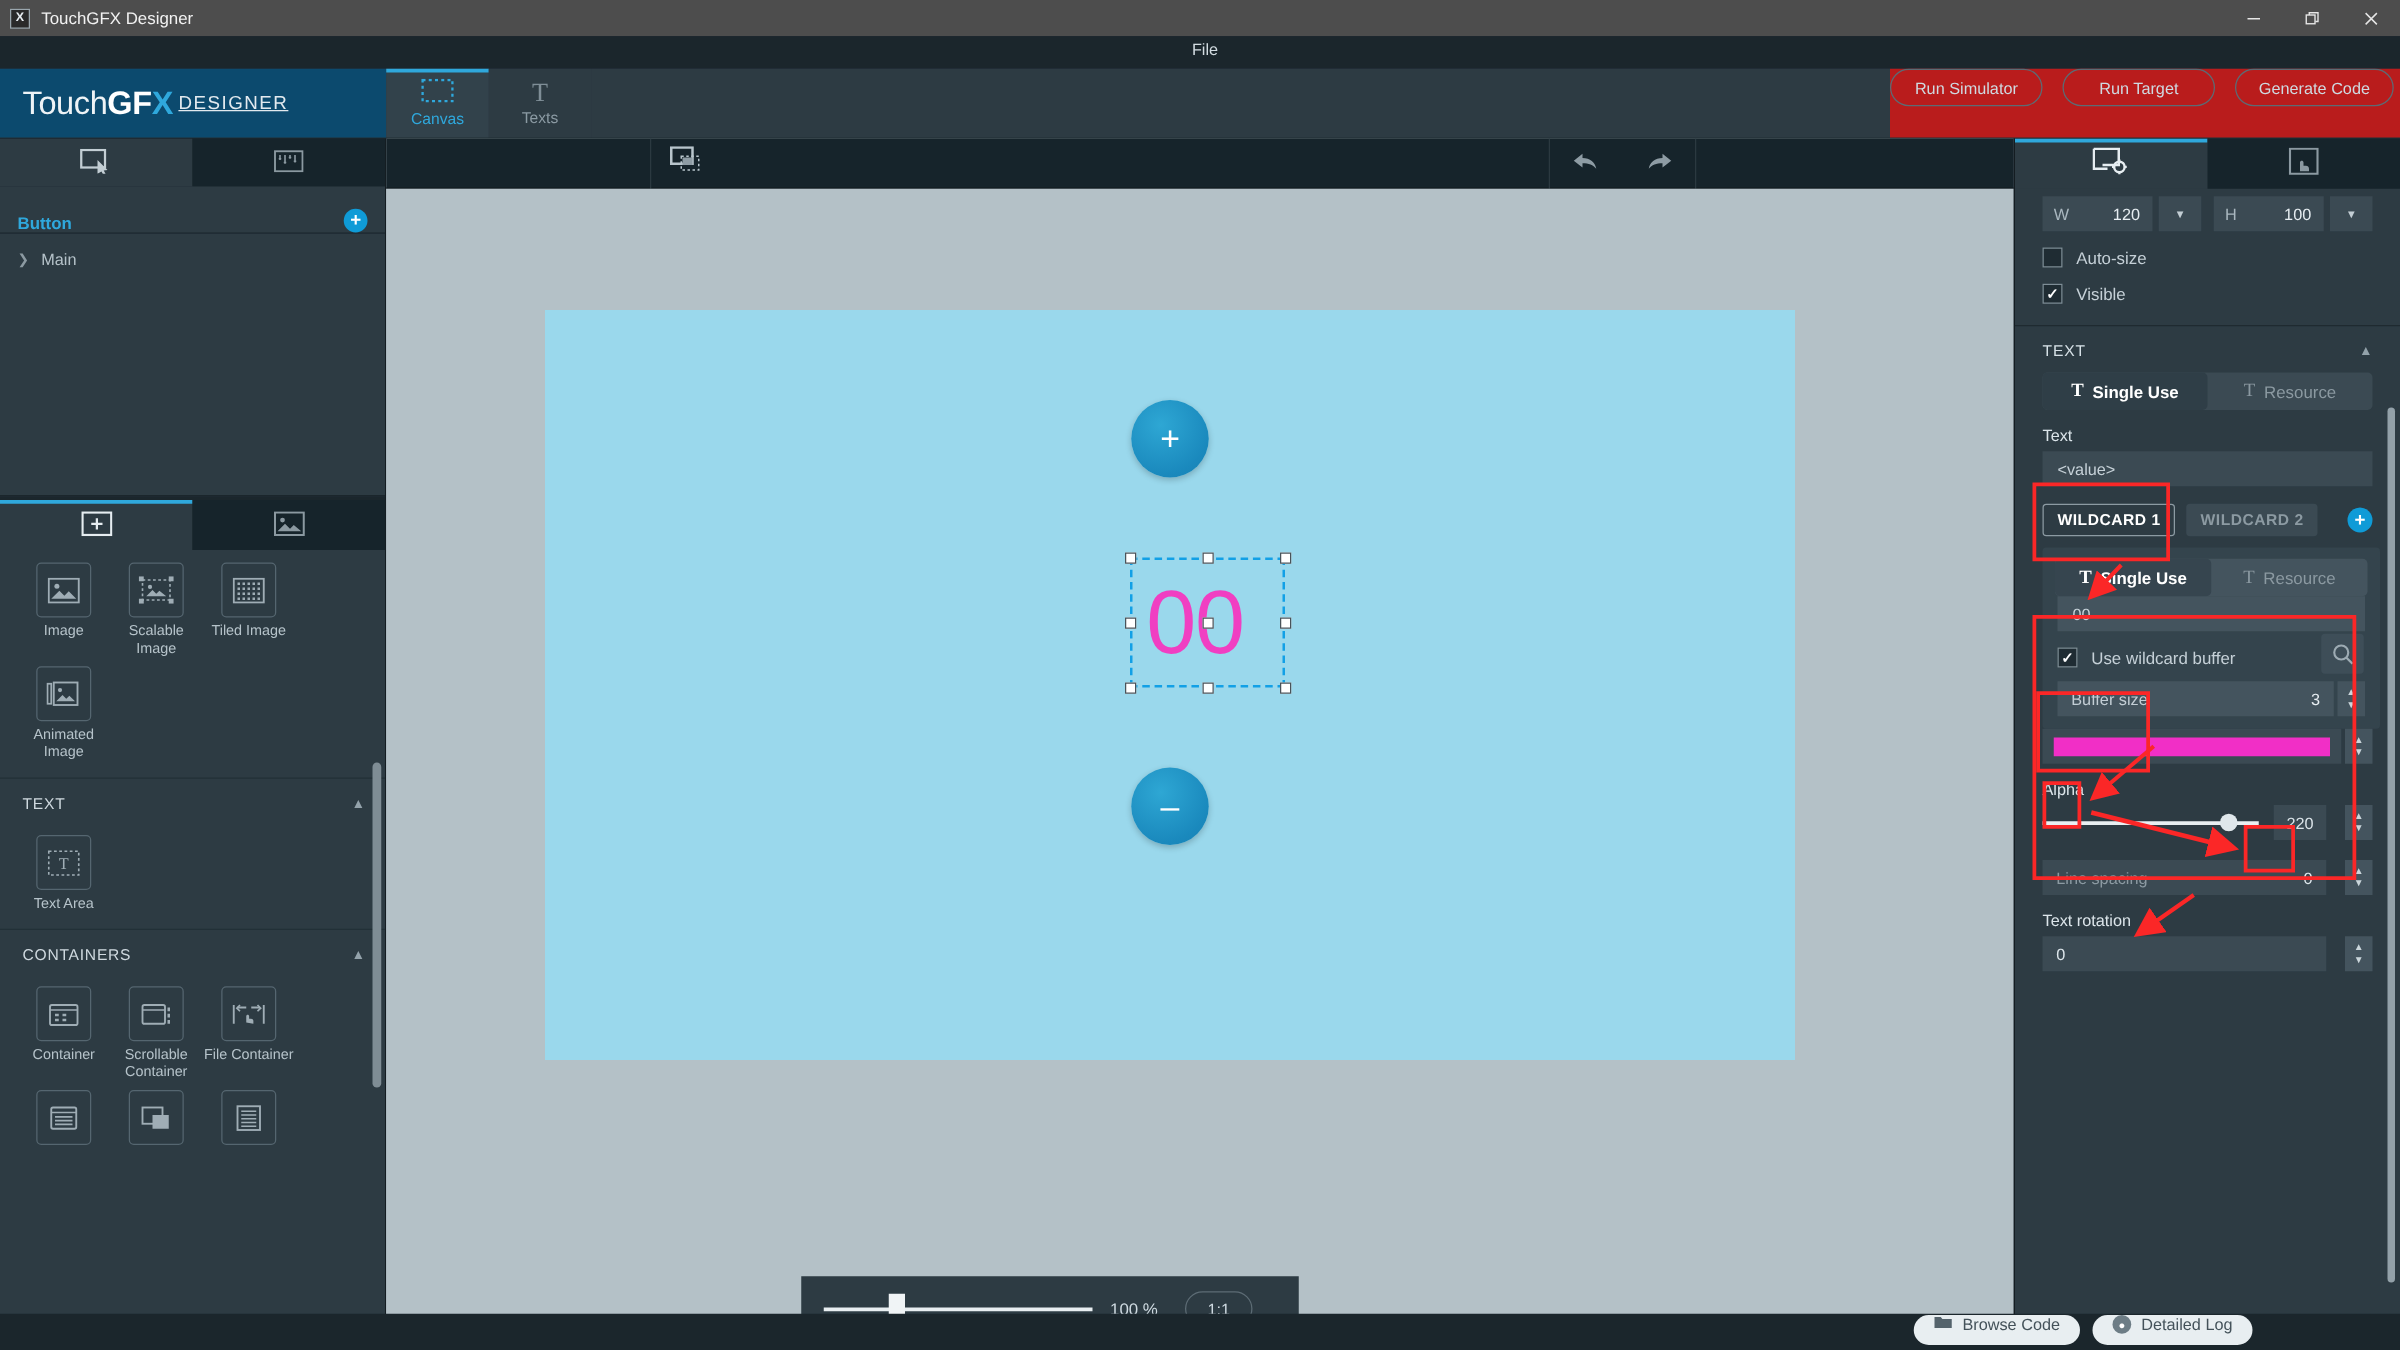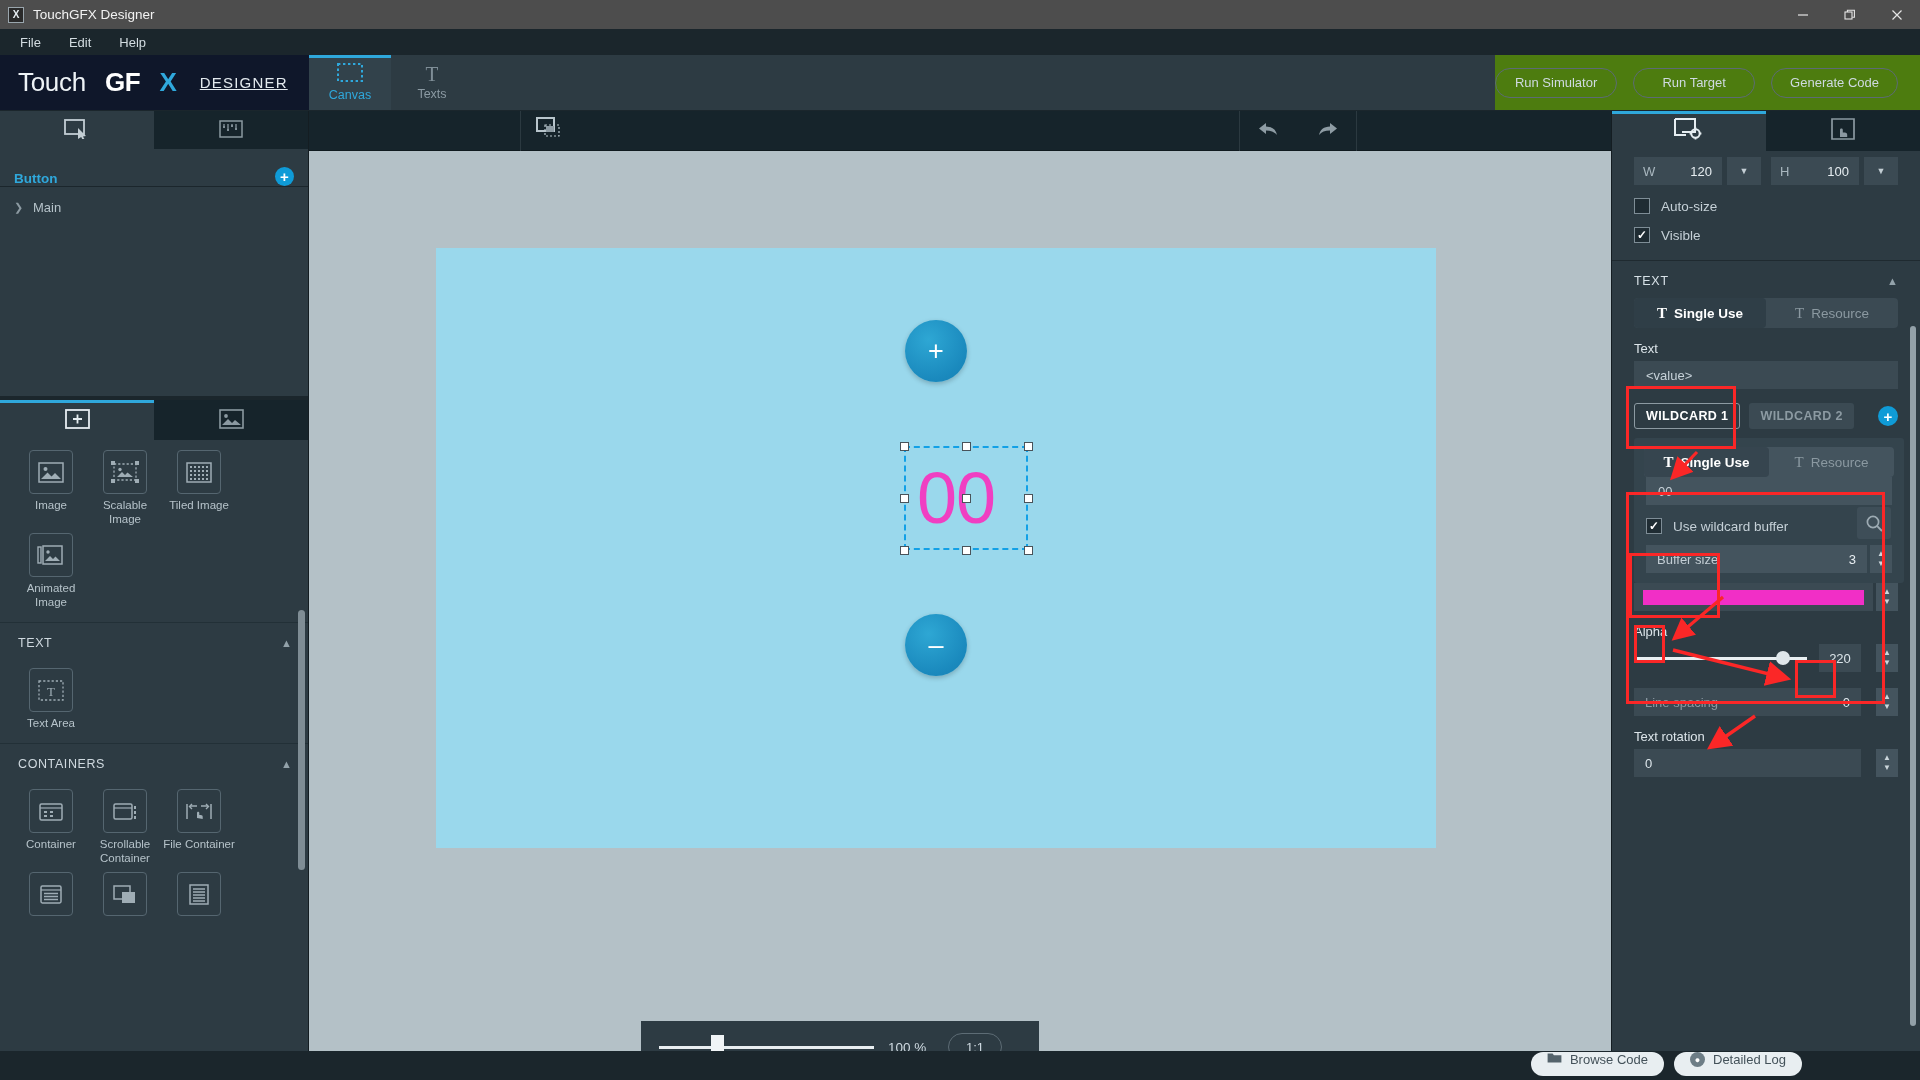--- a/index.html
+++ b/index.html
@@ -27,55 +27,54 @@
   .win-btns { display:flex; height:29px; }
   .win-btn {
     width:47px; height:29px; display:flex; align-items:center; justify-content:center;
     color:#e6e6e6;
   }
   .win-btn svg { display:block; }
 
   
   .menubar {
     height:26px; background:#1b262c; display:flex; align-items:center;
-    padding-left:8px; gap:4px;
+    padding-left:8px; gap:4px;flex-direction:column;
   }
   .menu-item {
     padding:3px 12px; color:#d3dce1; font-size:13px;
   }
 
   
   .header {
     height:56px; background:#2d3b43; display:flex; align-items:stretch;
     border-bottom:1px solid #1b262c;
   }
   .brand {
     width:309px; display:flex; align-items:center; padding-left:18px;
-    background:#0f172a;
-    gap:19px;
+    background:#0c4a6e;
   }
   .brand-touch { font-size:26px; color:#eef3f6; font-weight:400; letter-spacing:-0.3px; }
   .brand-gfx { font-size:26px; color:#ffffff; font-weight:bold; letter-spacing:-0.3px; }
   .brand-x { color:#2fa8dc; font-weight:bold; font-size:26px; }
   .brand-designer {
     font-size:15px; color:#e3eaef; letter-spacing:1.2px; margin-left:4px; font-weight:400;text-decoration:underline;
   }
   .hdr-tabs { display:flex; }
   .hdr-tab {
     width:82px; display:flex; flex-direction:column; align-items:center;
     justify-content:center; gap:3px; position:relative; background:#2d3b43;
     color:#8b9aa3; font-size:12.5px;
   }
   .hdr-tab.active { color:#2fa8dc; background:#32424b; }
   .hdr-tab.active::before {
     content:""; position:absolute; top:0; left:0; right:0; height:3px; background:#2fa8dc;
   }
   .hdr-spacer { flex:1; background:#2d3b43; }
   .hdr-actions {
-    display:flex; align-items:center; gap:16px; padding-right:22px; background:#4d7c0f;
+    display:flex; gap:16px; padding-right:5px; background:#b91c1c;
   }
   .pill-btn {
     min-width:122px; height:30px; border:1px solid #5c6b74; border-radius:15px;
     background:transparent; color:#cfdae1; font-size:13px; padding:0 18px;
     display:flex; align-items:center; justify-content:center;
     font-family:"Liberation Sans", sans-serif;
   }
 
   
   .main { display:flex; height:995px; }

